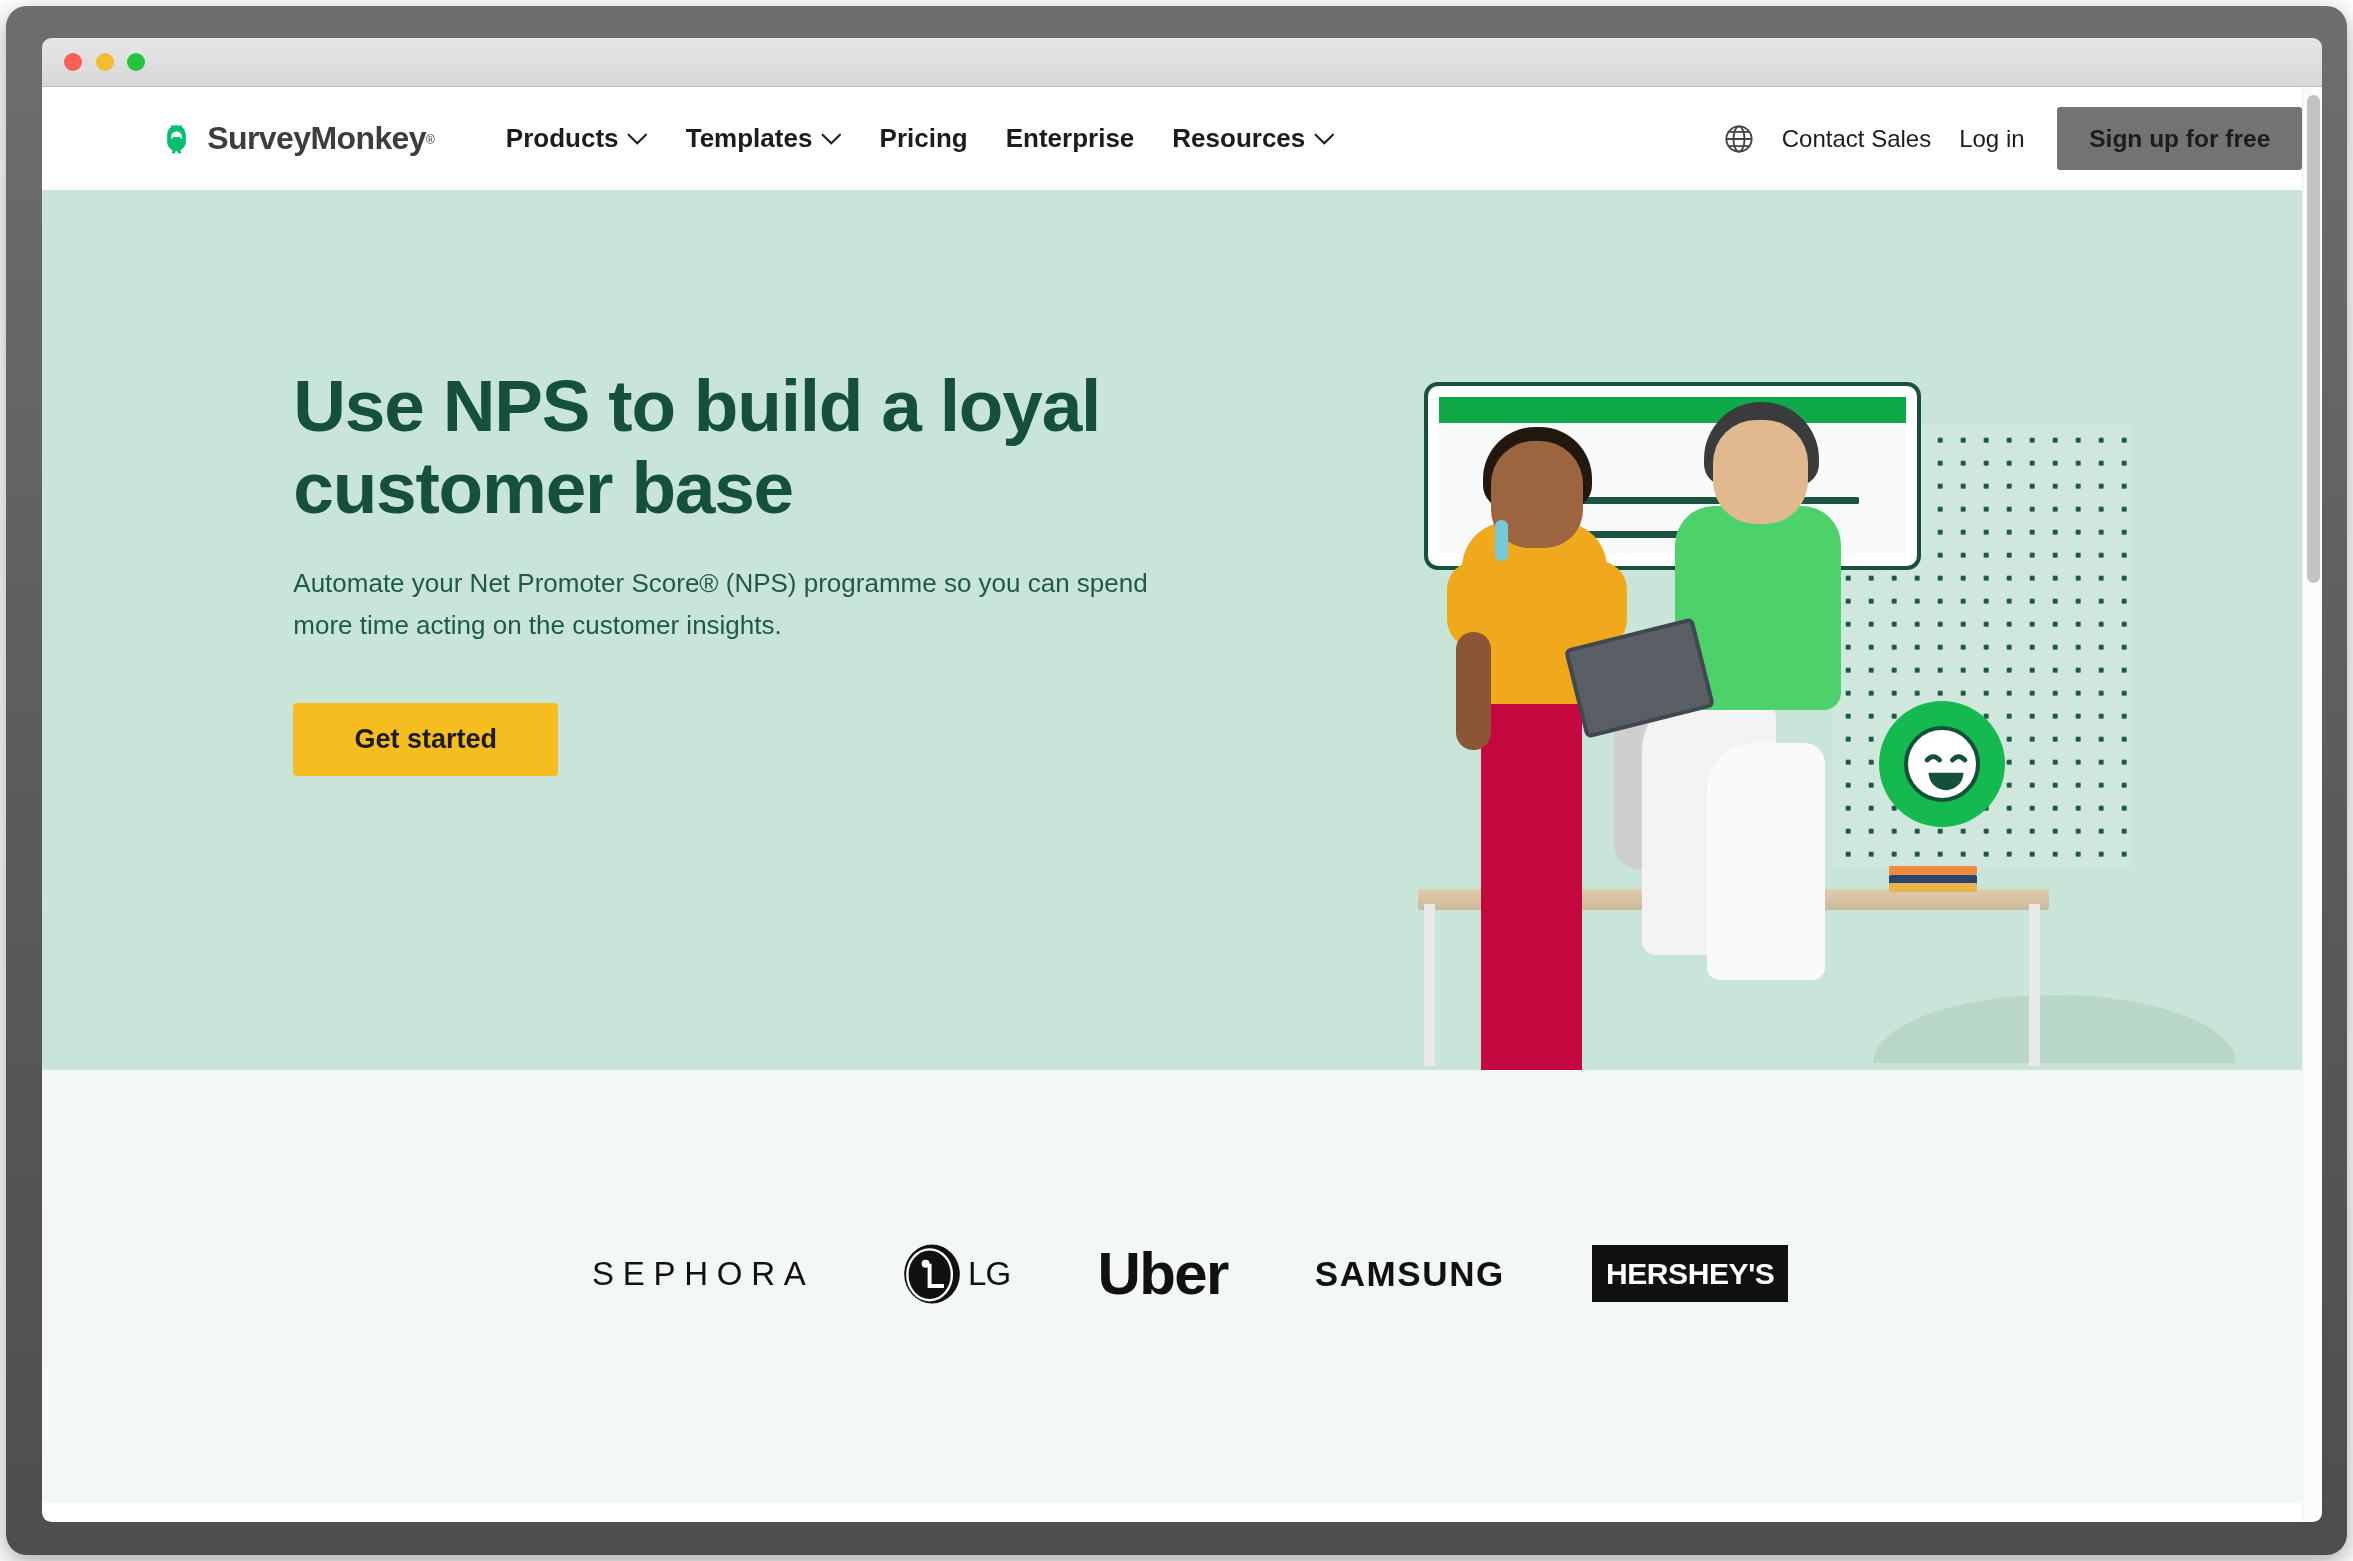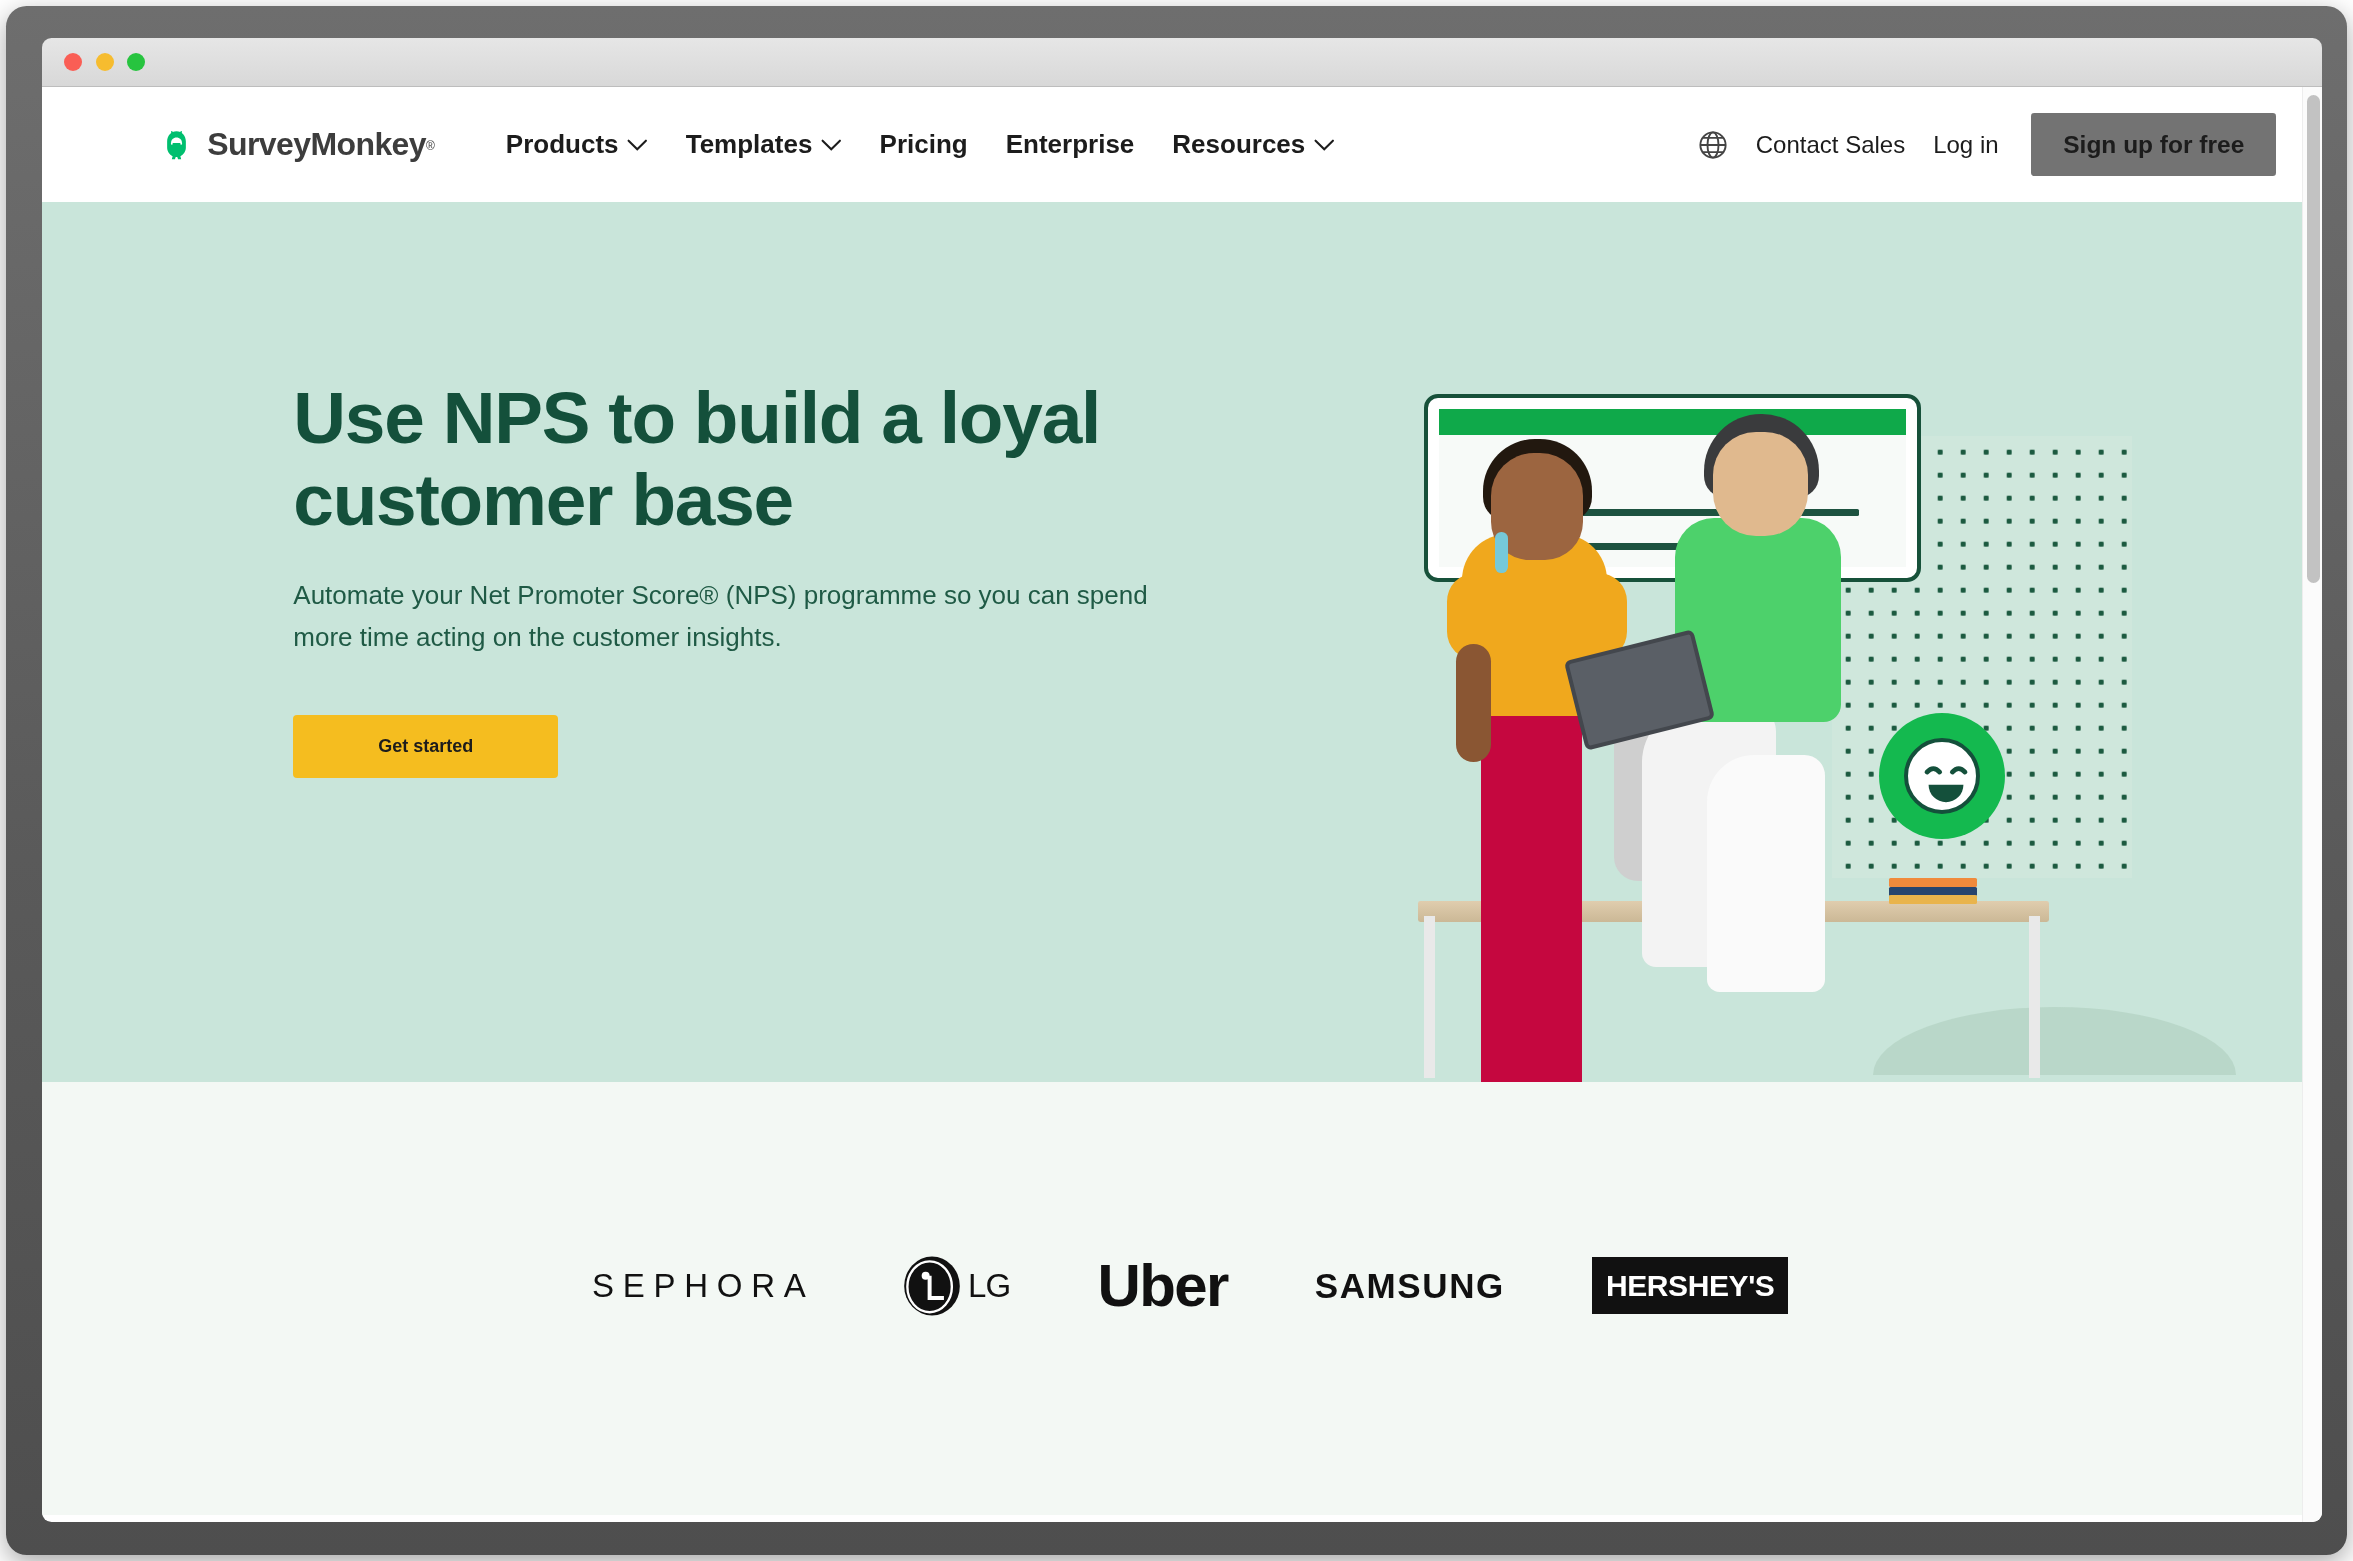--- a/index.html
+++ b/index.html
@@ -47,25 +47,25 @@
     width: 2280px; height: 1435px;
     background: #ffffff;
     overflow: hidden;
     border-bottom-left-radius: 9.5px;
     border-bottom-right-radius: 9.5px;
   }
 
   
   #site-header {
     position: relative;
-    height: 115px;
+    height: 103px;
     background: #ffffff;
     display: flex;
     align-items: center;
-    padding: 0 46px 0 115px;
+    padding: 0 20px 0 115px;
   }
   #logo { display: flex; align-items: center; gap: 11px; }
   #logo-mark { width: 39px; height: 33px; flex: none; }
   #logo-text {
     font-size: 32px; font-weight: 700; color: #3d3d3d;
     letter-spacing: -0.6px; white-space: nowrap;
   }
   #logo-reg { font-size: 12px; color: #3d3d3d; vertical-align: super; }
 
   #main-nav {
@@ -112,21 +112,21 @@
     color: #14503b; letter-spacing: -1.2px;
   }
   #hero-sub {
     margin-top: 33px;
     font-size: 26px; line-height: 1.62; color: #1f5a45;
     max-width: 860px;
   }
   #get-started-btn {
     margin-top: 57px;
     background: #f5bd1f; color: #1c1c1c;
-    font-size: 18px; font-weight: 700;
+    font-size: 27px; font-weight: 700;
     padding: 21px 0; width: 265px;
     border: none; border-radius: 4px; cursor: pointer;
     font-family: "Liberation Sans", sans-serif;
   }
 
   
   #hero-art {
     position: absolute;
     left: 1294px; top: 0;
     width: 985px; height: 880px;

